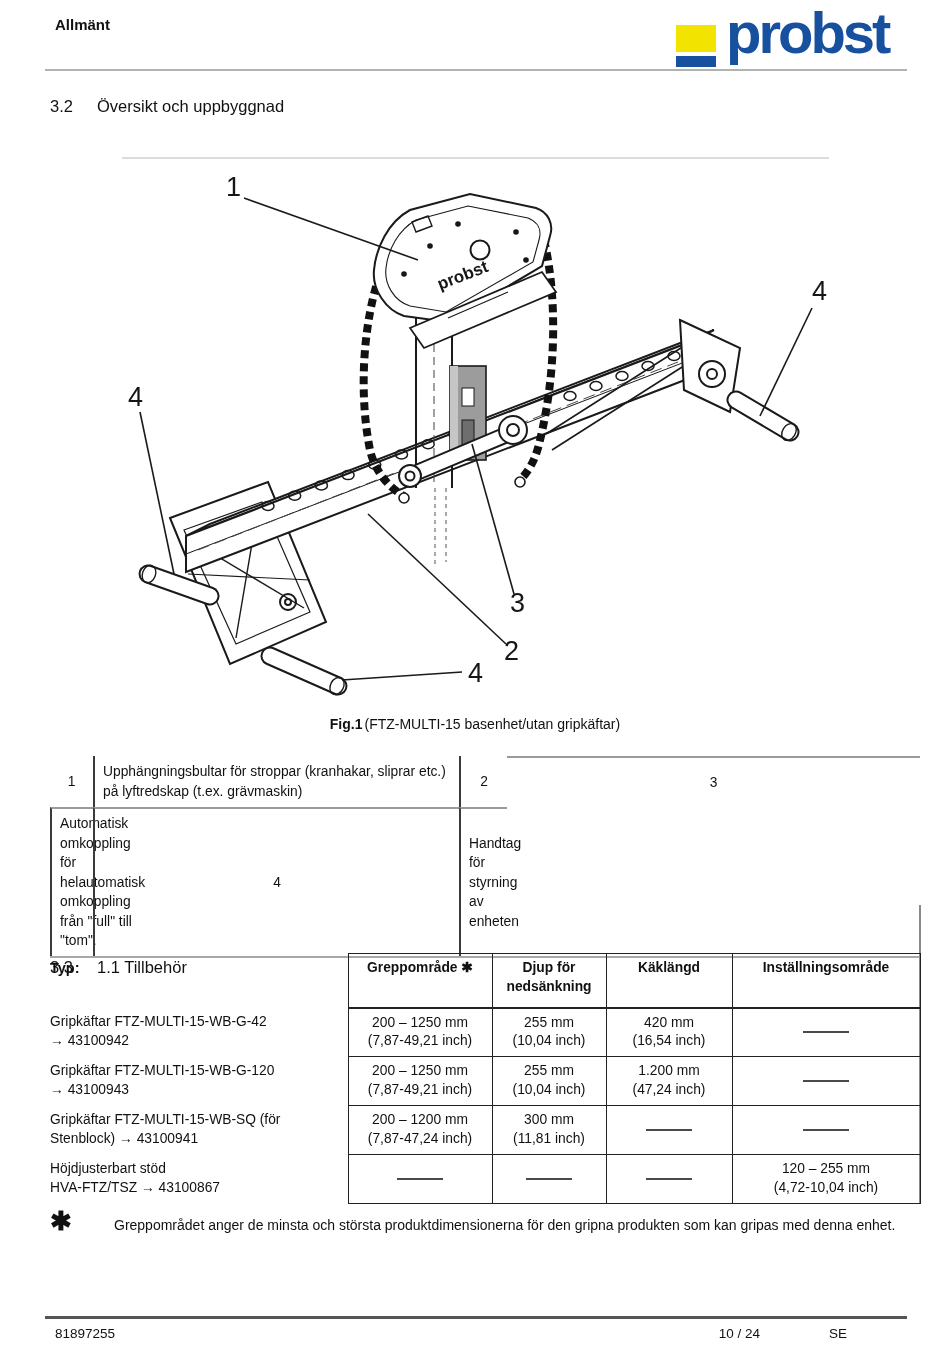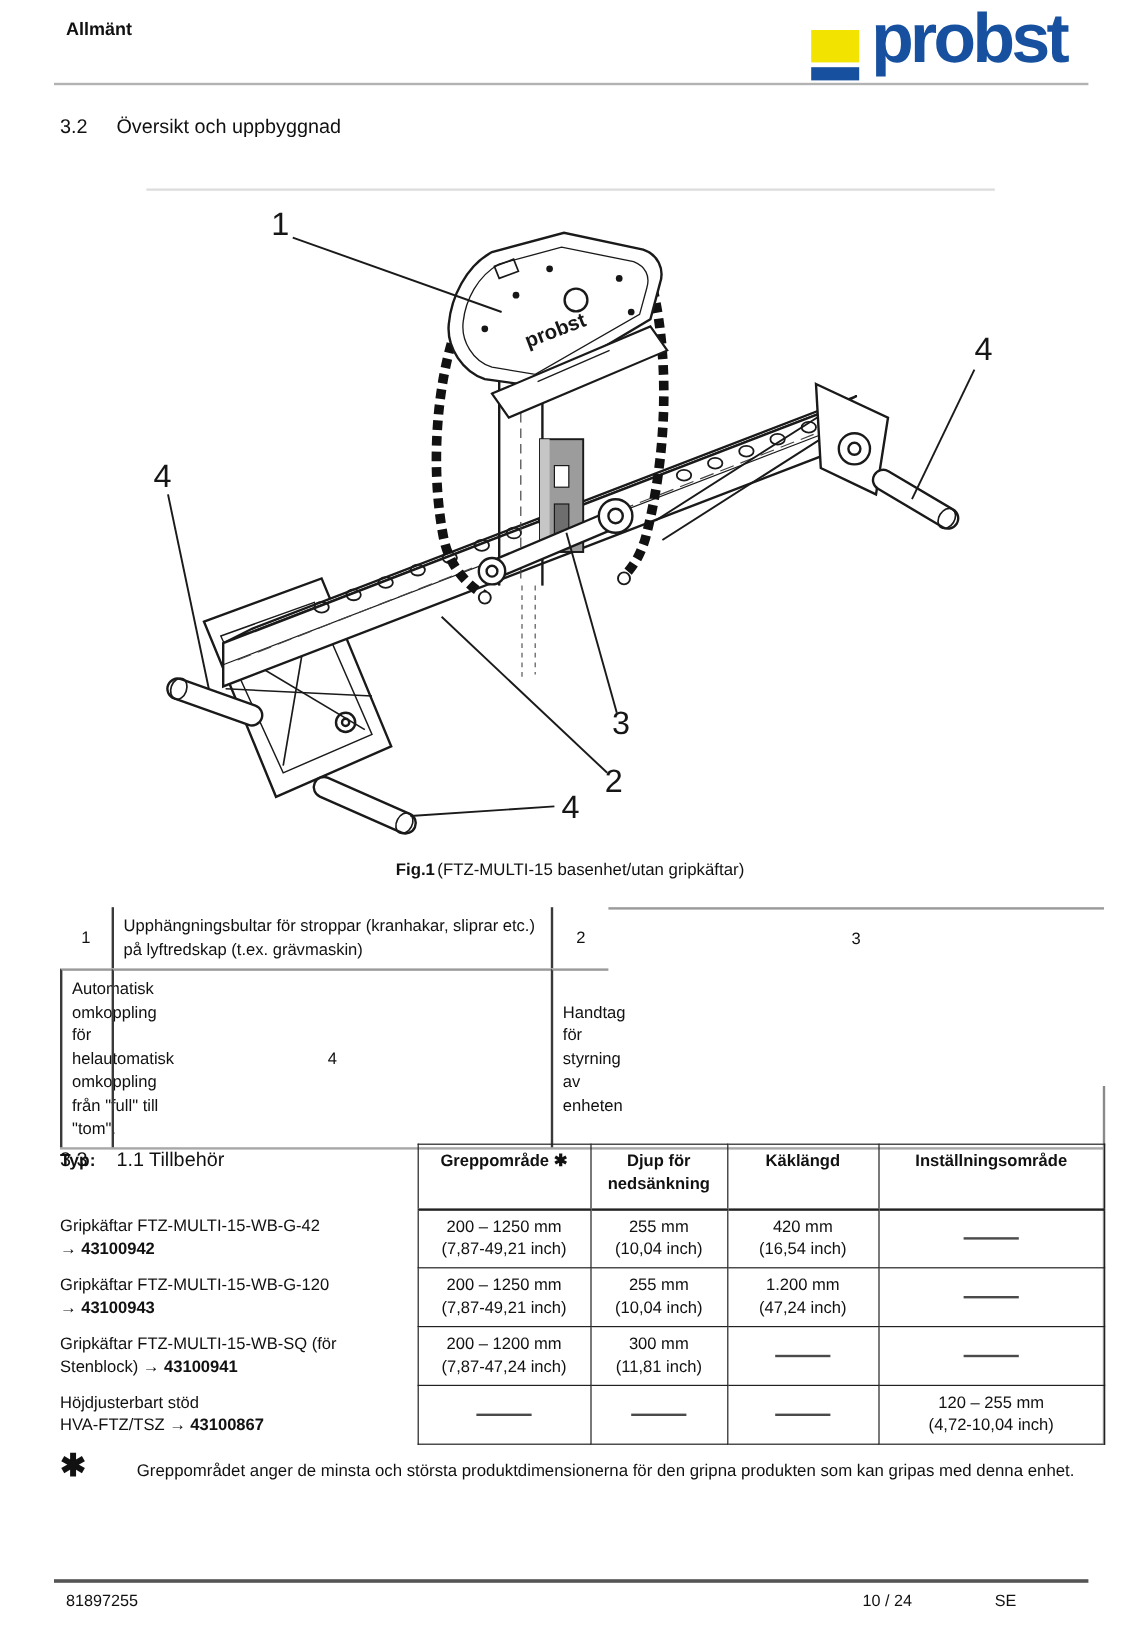--- a/index.html
+++ b/index.html
@@ -3,21 +3,21 @@
 <meta charset="utf-8">
 <style>
   * { box-sizing: border-box; margin: 0; padding: 0; }
   html,body { background:#ffffff; }
   body {
     width: 950px; height: 1359px; position: relative;
     font-family: "Liberation Sans", sans-serif; color:#111;
     overflow: hidden;
   }
   .abs { position: absolute; }
-  .bold { font-weight: bold; }
+  .bold { font-weight: normal; }
 
   
   .hdr-label { left:55px; top:16px; font-size:15px; font-weight:bold; }
   .hdr-rule  { left:45px; top:69px; width:862px; height:2px; background:#b2b2b2; }
   .logo { left:676px; top:8px; width:232px; height:60px; }
   .logo-mark { position:absolute; left:0; top:17px; width:40px; }
   .logo-sq  { width:40px; height:27px; background:#f2e400; }
   .logo-bar { width:40px; height:11px; background:#17509e; margin-top:4px; }
   .logo-word {
     position:absolute; left:50px; top:-9px;

